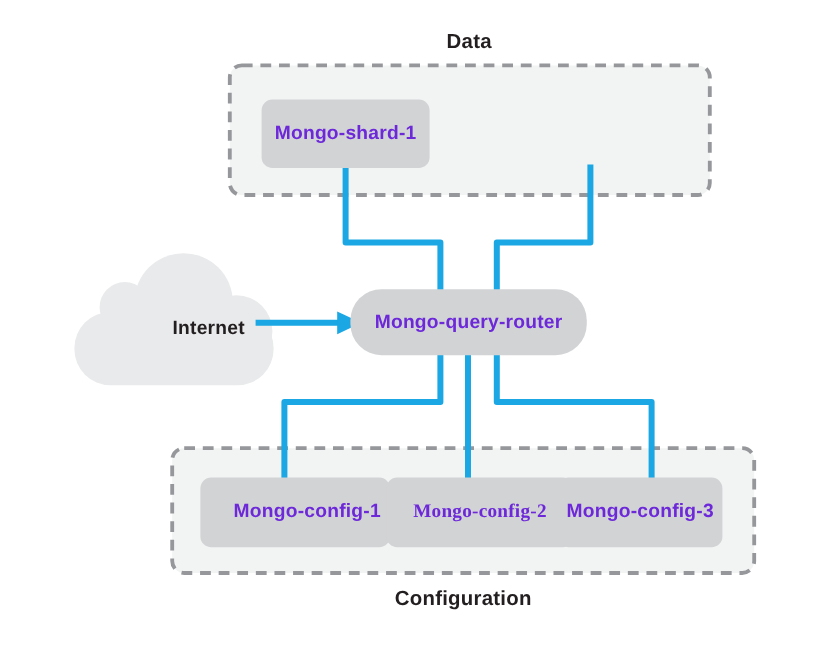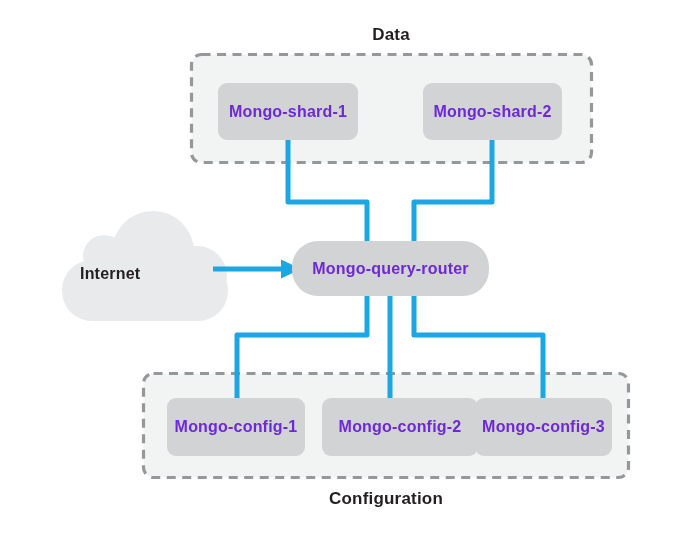--- a/index.html
+++ b/index.html
@@ -31,40 +31,40 @@
     justify-content: center;
     font-size: 16px;
     font-weight: bold;
     color: #6d28d9;
     letter-spacing: 0.2px;
     z-index: 2;
   }
   .node-shard1  { left: 218px; top: 83px;  width: 140px; height: 57px; }
   .node-shard2  { left: 423px; top: 83px;  width: 139px; height: 57px; }
   .node-router  { left: 292px; top: 241px; width: 197px; height: 55px; border-radius: 26px; }
-  .node-config1 { left: 167px; top: 398px; width: 138px; height: 58px; }
-  .node-config2 { left: 322px; top: 398px; width: 156px; height: 58px; }
-  .node-config3 { left: 475px; top: 398px; width: 137px; height: 58px; }
+  .node-config1 { left: 167px; top: 398px; width: 138px; height: 58px; padding-left: 20px; }
+  .node-config2 { left: 322px; top: 398px; width: 156px; height: 58px; font-family: Liberation Serif, serif; }
+  .node-config3 { left: 465px; top: 398px; width: 137px; height: 58px; }
   .group-label {
     position: absolute;
     text-align: center;
     font-size: 17px;
     font-weight: bold;
     color: #231f20;
     letter-spacing: 0.2px;
     z-index: 3;
   }
   .label-data          { left: 190px; top: 25px;  width: 402px; }
   .label-configuration { left: 142px; top: 489px; width: 488px; }
   .label-internet {
     position: absolute;
     left: 80px;
     top: 265px;
     width: 124px;
-    text-align: left;
+    text-align: right;
     font-size: 16px;
     font-weight: bold;
     color: #231f20;
     letter-spacing: 0.2px;
     z-index: 3;
   }
 </style>
 </head>
 <body>
 
@@ -92,19 +92,18 @@
     </g>
     <polygon points="301,269 281,259.5 281,278.5" fill="#1aa7e3"></polygon>
   </svg>
 
   <div class="group-label label-data">Data</div>
   <div class="group-label label-configuration">Configuration</div>
 
   <div class="label-internet">Internet</div>
 
   <div class="node node-shard1">Mongo-shard-1</div>
-  <div class="node node-shard2">Mongo-shard-2</div>
   <div class="node node-router">Mongo-query-router</div>
   <div class="node node-config1">Mongo-config-1</div>
   <div class="node node-config2">Mongo-config-2</div>
   <div class="node node-config3">Mongo-config-3</div>
 
 </div>
 
 </body></html>

